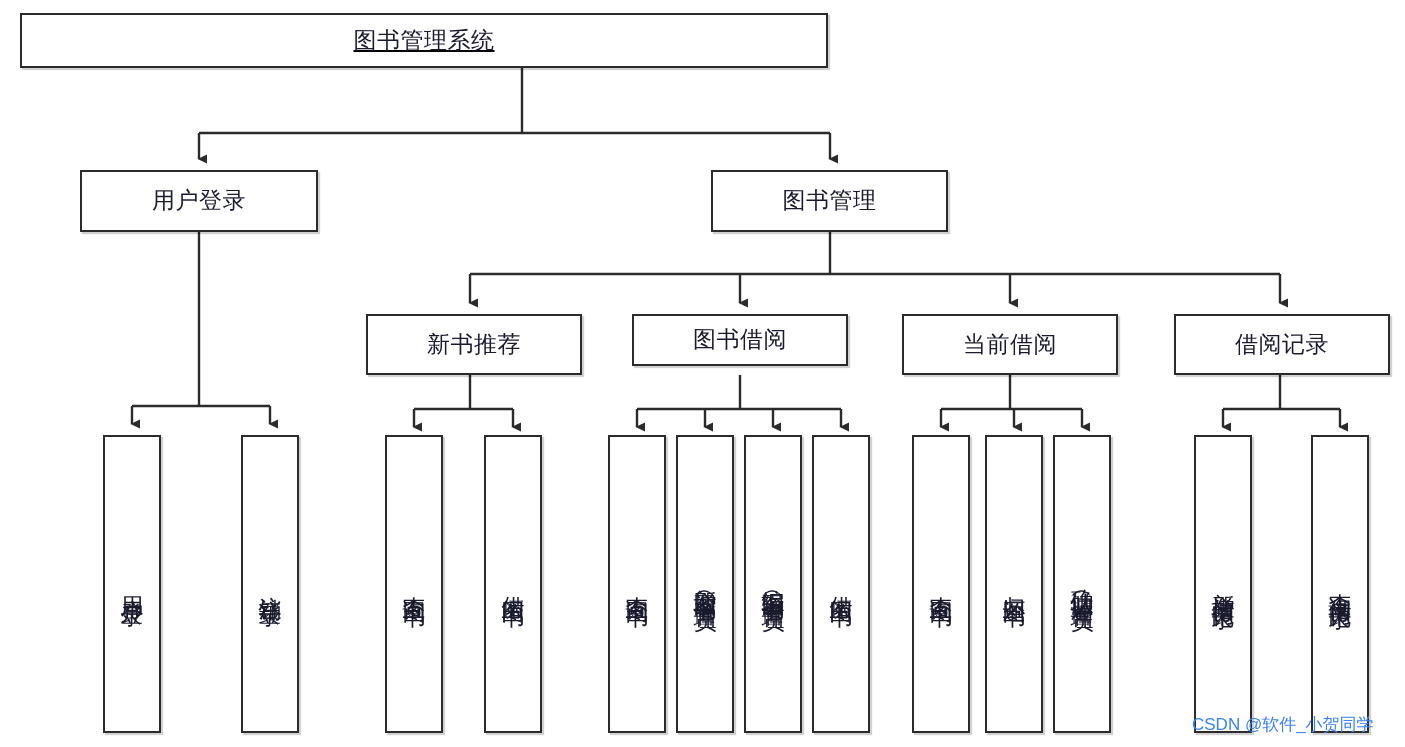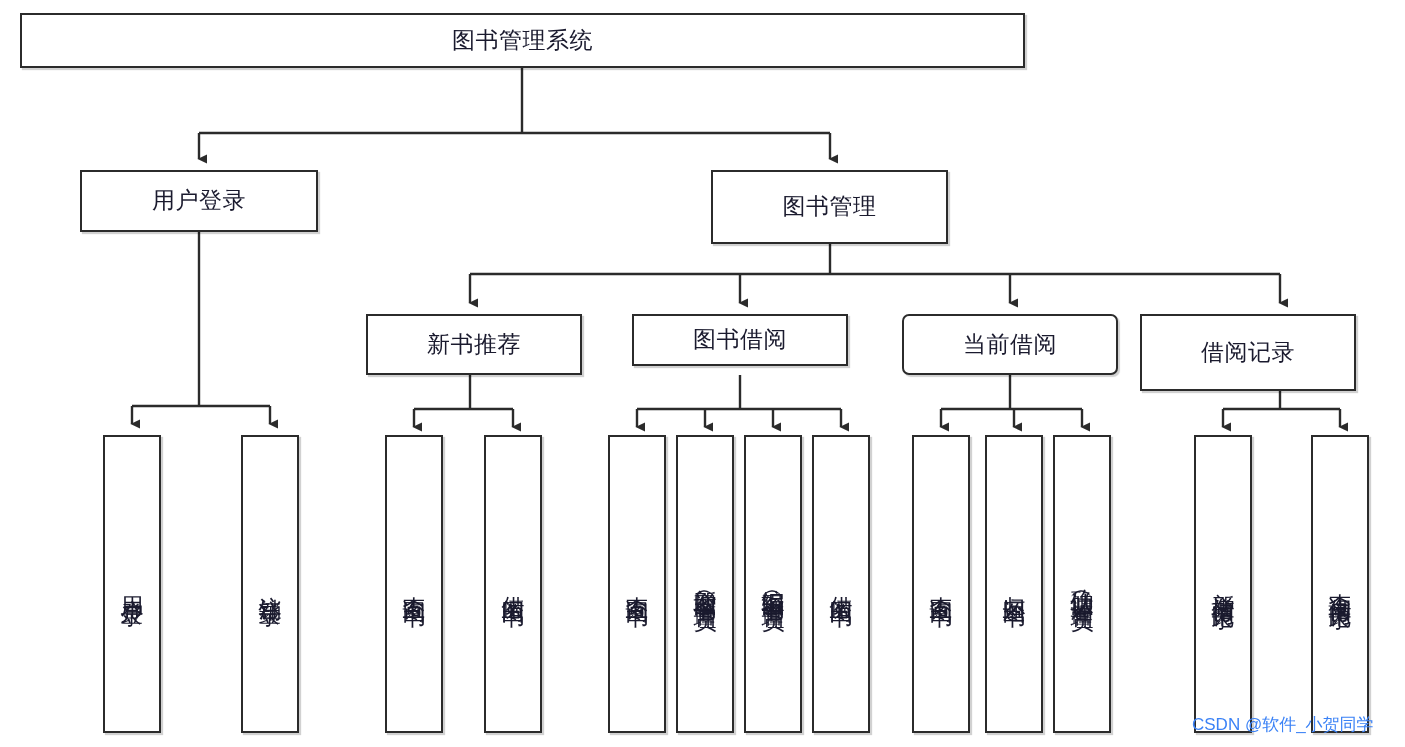--- a/index.html
+++ b/index.html
@@ -110,41 +110,41 @@
       <path d="M1014,409 L1014,427" marker-end="url(#arrow)"></path>
       <path d="M1082,409 L1082,427" marker-end="url(#arrow)"></path>
 
       <path d="M1280,375 L1280,409"></path>
       <path d="M1223,409 L1340,409"></path>
       <path d="M1223,409 L1223,427" marker-end="url(#arrow)"></path>
       <path d="M1340,409 L1340,427" marker-end="url(#arrow)"></path>
     </g>
   </svg>
 
-  <div class="node horiz" style="left:20px; top:13px; width:1005px; height:55px;">
+  <div class="node horiz" style="left:20px; top:13px; width:808px; height:55px;text-decoration:underline;">
     <span class="label">图书管理系统</span>
   </div>
 
   <div class="node horiz" style="left:80px; top:170px; width:238px; height:62px;">
     <span class="label">用户登录</span>
   </div>
-  <div class="node horiz" style="left:711px; top:170px; width:237px; height:74px;">
+  <div class="node horiz" style="left:711px; top:170px; width:237px; height:62px;">
     <span class="label">图书管理</span>
   </div>
 
   <div class="node horiz" style="left:366px; top:314px; width:216px; height:61px;">
     <span class="label">新书推荐</span>
   </div>
   <div class="node horiz" style="left:632px; top:314px; width:216px; height:52px;">
     <span class="label">图书借阅</span>
   </div>
-  <div class="node horiz" style="left:902px; top:314px; width:216px; height:61px;border-radius:7px;">
+  <div class="node horiz" style="left:902px; top:314px; width:216px; height:61px;">
     <span class="label">当前借阅</span>
   </div>
-  <div class="node horiz" style="left:1140px; top:314px; width:216px; height:77px;">
+  <div class="node horiz" style="left:1174px; top:314px; width:216px; height:61px;">
     <span class="label">借阅记录</span>
   </div>
 
   <div class="node vert" style="left:103px; top:435px; width:58px; height:298px;">
     <span class="label">用户登录</span>
   </div>
   <div class="node vert" style="left:241px; top:435px; width:58px; height:298px;">
     <span class="label">注销登录</span>
   </div>
 

